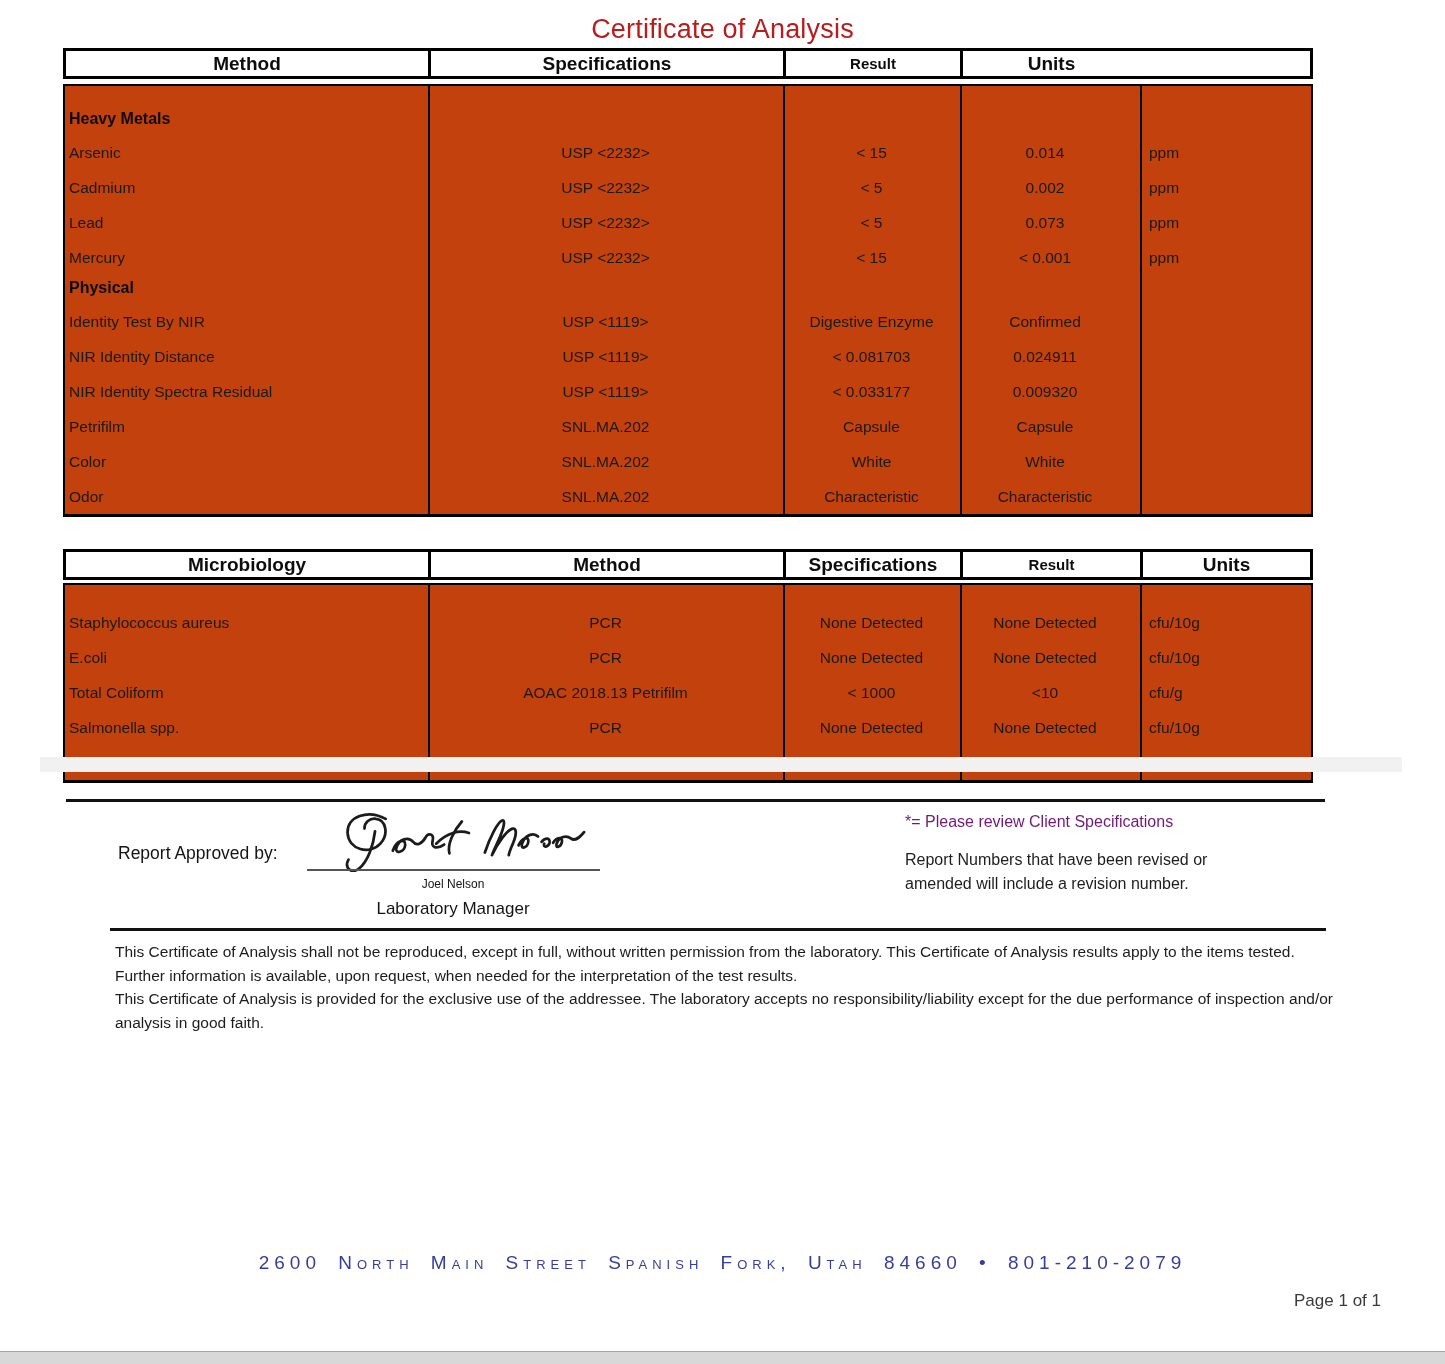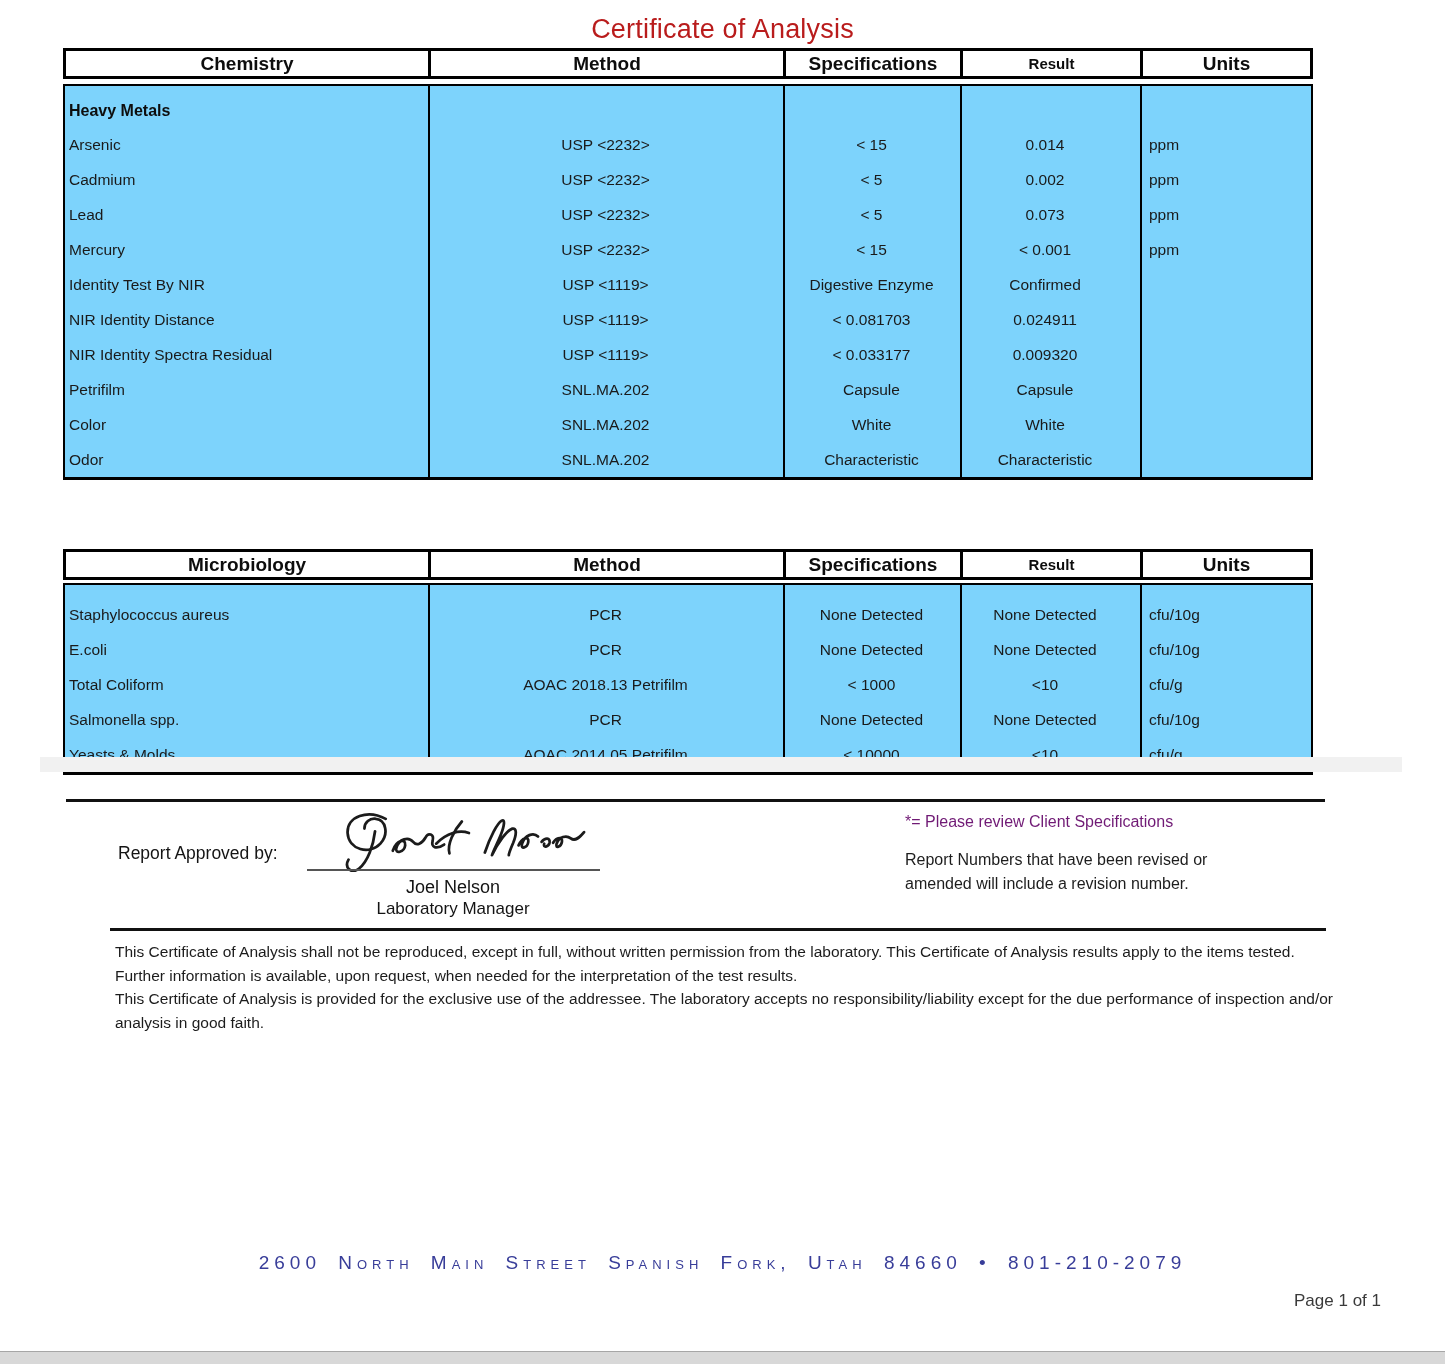--- a/index.html
+++ b/index.html
@@ -49,22 +49,22 @@
   }
   .thead .hcell:first-child { border-left: none; }
   .thead .hcell.c3 { font-size: 15px; }
   .tbody {
     position: absolute;
     left: 63px;
     width: 1250px;
     border: 2px solid #000;
     border-top: 2px solid #000;
     border-bottom: 3px solid #000;
-    background: #7dd3fc;
-    padding-top: 12px;
+    background: #c2410c;
+    padding-top: 20px;
   }
   .vline {
     position: absolute;
     top: 0; bottom: 0;
     width: 2px;
     background: #000;
   }
   .vline.v0 { left: 363px; }
   .vline.v1 { left: 718px; }
   .vline.v2 { left: 895px; }
@@ -125,21 +125,21 @@
     position: absolute;
     top: 869px; left: 307px;
     width: 293px; height: 2px;
     background: #555;
   }
   .signer-name {
     position: absolute;
     top: 877px; left: 328px;
     width: 250px;
     text-align: center;
-    font-size: 18px;
+    font-size: 12px;
     color: #141414;
   }
   .signer-title {
     position: absolute;
     top: 899px; left: 328px;
     width: 250px;
     text-align: center;
     font-size: 17px;
     color: #141414;
   }
@@ -194,21 +194,20 @@
   }
 </style>
 </head>
 <body>
 
 <div class="page">
 
   <div class="title">Certificate of Analysis</div>
 
   <div class="thead" style="top:48px;">
-      <div class="hcell c0">Chemistry</div>
       <div class="hcell c1">Method</div>
       <div class="hcell c2">Specifications</div>
       <div class="hcell c3">Result</div>
       <div class="hcell c4">Units</div>
     </div>
   <div class="tbody" style="top:84px;">
     <div class="vline v0"></div>
     <div class="vline v1"></div>
     <div class="vline v2"></div>
     <div class="vline v3"></div>
@@ -234,20 +233,21 @@
         <div class="cell c3">0.073</div>
         <div class="cell c4">ppm</div>
       </div>
       <div class="trow">
         <div class="cell c0">Mercury</div>
         <div class="cell c1">USP &lt;2232&gt;</div>
         <div class="cell c2">&lt; 15</div>
         <div class="cell c3">&lt; 0.001</div>
         <div class="cell c4">ppm</div>
       </div>
+      <div class="section-row">Physical</div>
       <div class="trow">
         <div class="cell c0">Identity Test By NIR</div>
         <div class="cell c1">USP &lt;1119&gt;</div>
         <div class="cell c2">Digestive Enzyme</div>
         <div class="cell c3">Confirmed</div>
         <div class="cell c4"></div>
       </div>
       <div class="trow">
         <div class="cell c0">NIR Identity Distance</div>
         <div class="cell c1">USP &lt;1119&gt;</div>

